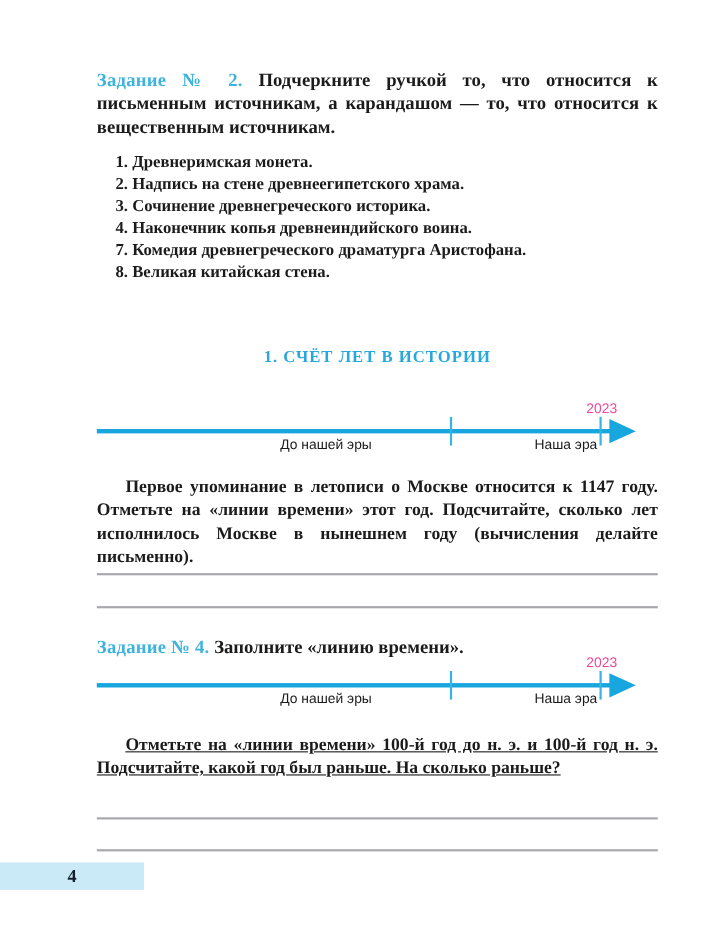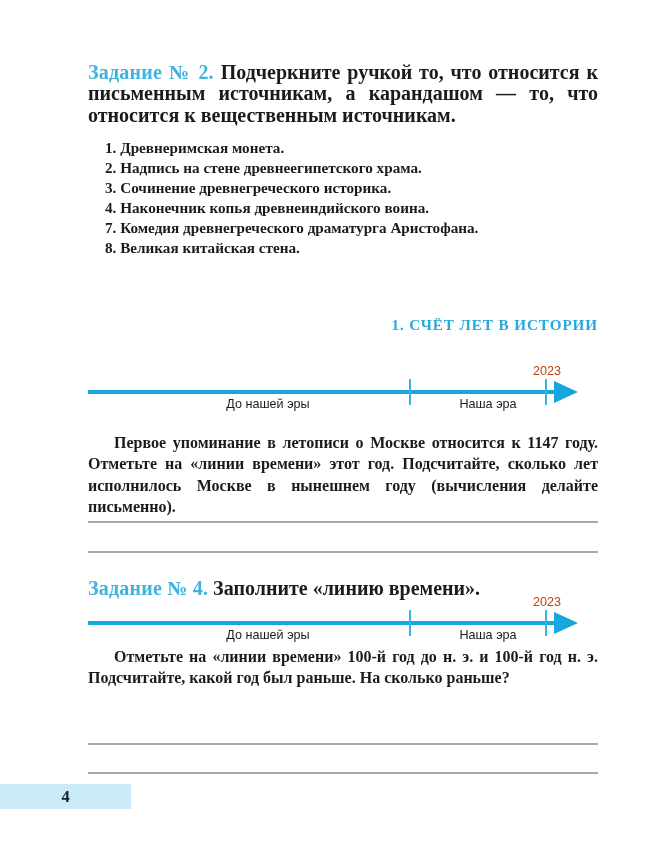--- a/index.html
+++ b/index.html
@@ -23,21 +23,21 @@
   }
 
   
   .col {
     position: absolute;
     left: 88px;
     width: 510px;
   }
 
   .task-para {
-    font-size: 20px;
+    font-size: 17px;
     line-height: 21.4px;
     text-align: justify;
     text-justify: inter-word;
     margin: 0;
   }
   .task-label {
     color: #3fb3dd;
     font-weight: bold;
     letter-spacing: .2px;
   }
@@ -59,21 +59,21 @@
   }
   .num-list li .n {
     font-weight: bold;
   }
 
   
   .section-head {
     position: absolute;
     left: 88px;
     width: 510px;
-    text-align: right;
+    text-align: center;
     color: #29a8dd;
     font-weight: bold;
     font-size: 15.2px;
     letter-spacing: .9px;
   }
 
   
   .body-para {
     font-size: 16px;
     line-height: 21.4px;
@@ -120,29 +120,29 @@
   .tl-tick.year { left: 457px; }
 
   .tl-year {
     position: absolute;
     top: -2px;
     left: 424px;
     width: 70px;
     text-align: center;
     font-family: "Liberation Sans", "DejaVu Sans", sans-serif;
     font-size: 12.6px;
-    color: #c2410c;
+    color: #ec4899;
   }
   .tl-caption {
     position: absolute;
     top: 31px;
     font-family: "Liberation Sans", "DejaVu Sans", sans-serif;
     font-size: 12.6px;
     color: #1b1b1b;
-    text-align: center;
+    text-align: right;
   }
   .tl-caption.bce { left: 110px;  width: 140px; }
   .tl-caption.ce  { left: 345px;  width: 110px; }
 
   
   .rule {
     position: absolute;
     left: 88px;
     width: 510px;
     height: 1.6px;
@@ -215,21 +215,21 @@
   <div class="timeline" style="top:597px;">
     <div class="tl-axis"></div>
     <div class="tl-arrow"></div>
     <div class="tl-tick mid"></div>
     <div class="tl-tick year"></div>
     <div class="tl-year">2023</div>
     <div class="tl-caption bce">До нашей эры</div>
     <div class="tl-caption ce">Наша эра</div>
   </div>
 
-  <div class="col" style="top:646px;">
+  <div class="col" style="top:667px;text-decoration:underline;">
     <p class="body-para">Отметьте на «линии времени» 100-й год до н. э. и 100-й год н. э. Подсчитайте, какой год был раньше. На сколько раньше?</p>
   </div>
 
   <div class="rule" style="top:743px;"></div>
   <div class="rule" style="top:772px;"></div>
 
   <div class="page-num-box" style="top:784px;"></div>
   <div class="page-num" style="top:784px;">4</div>
 
 </div>

